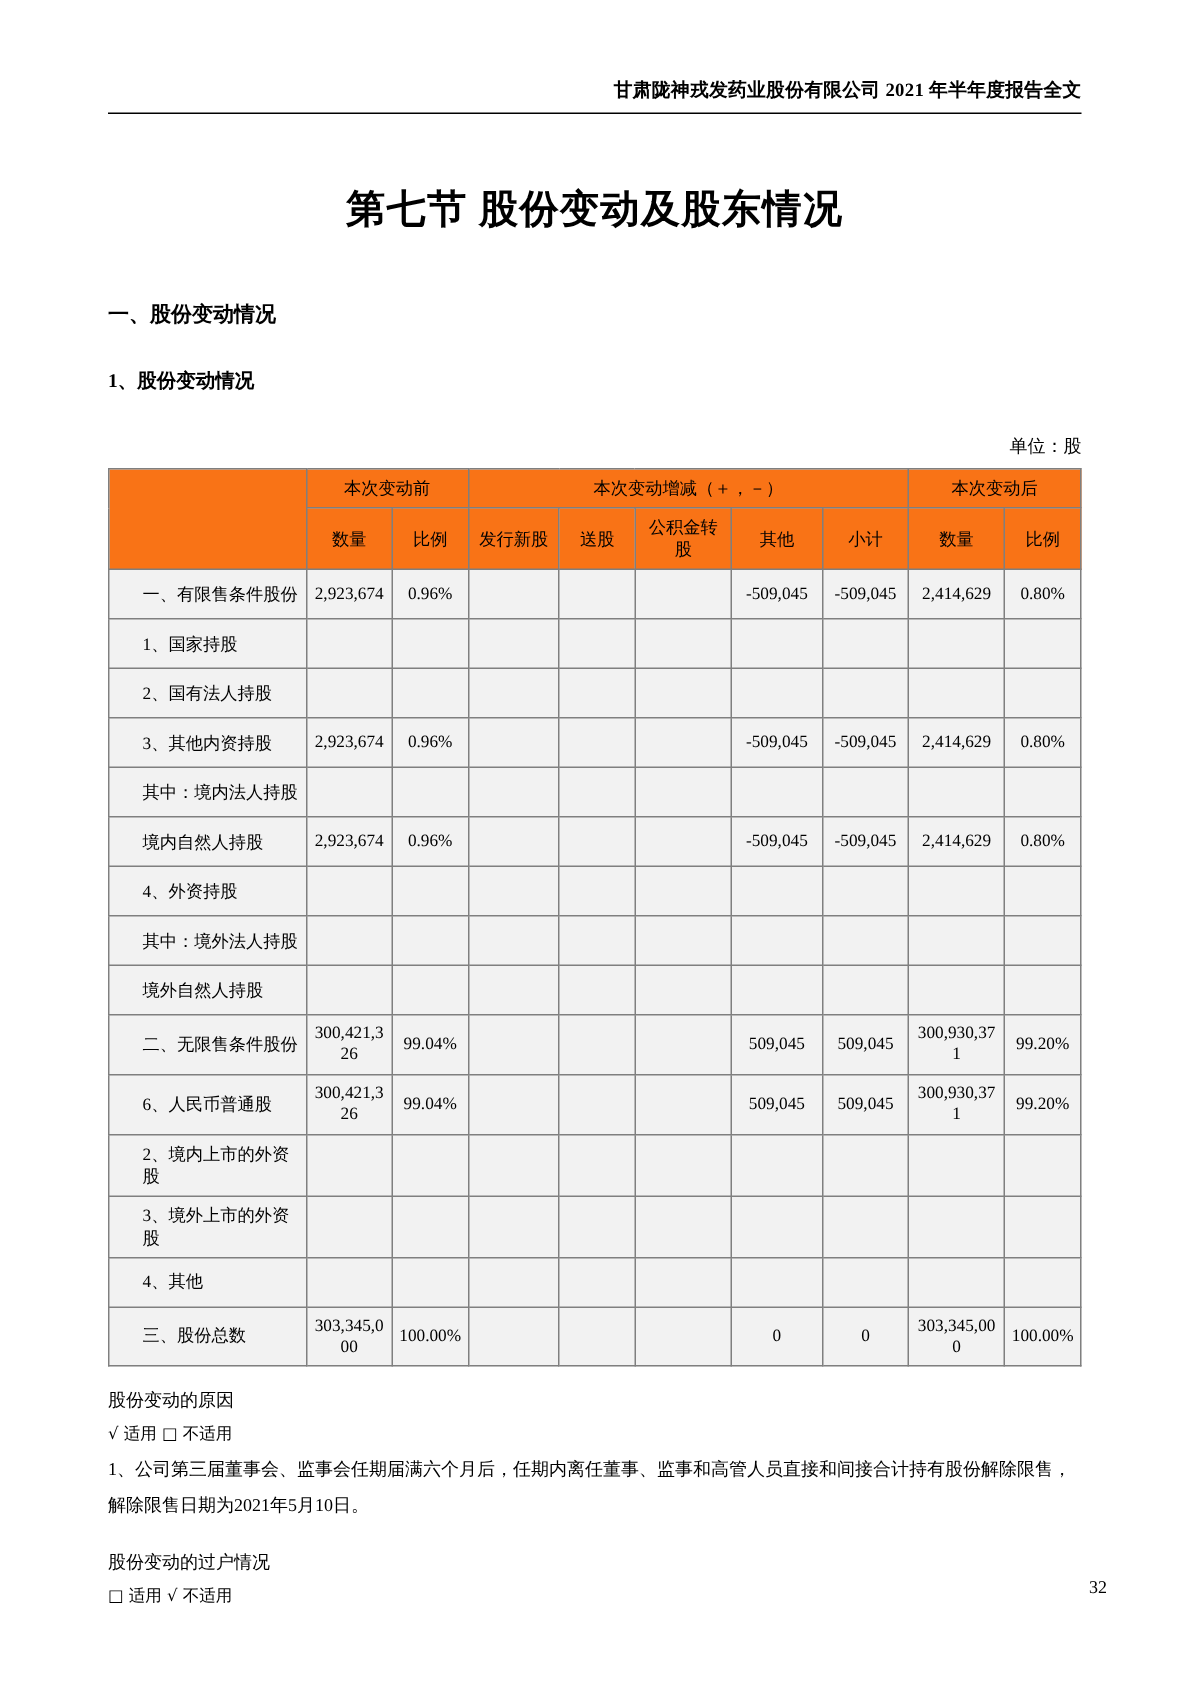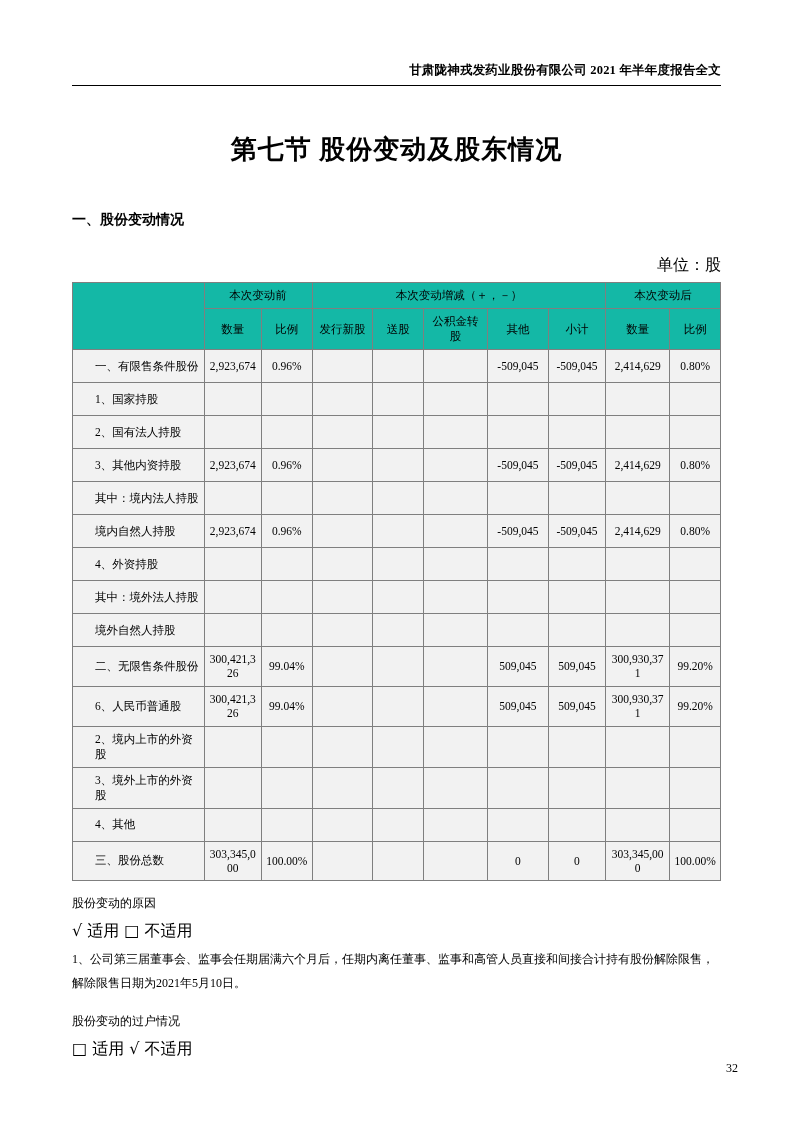--- a/index.html
+++ b/index.html
@@ -21,21 +21,20 @@
     box-sizing: border-box;
     padding: 0 72px;
   }
   .header {
     padding-top: 52px;
     text-align: right;
     font-size: 12.5px;
     font-family: "Liberation Serif", "DejaVu Serif", serif;
     font-weight: bold;
     letter-spacing: 0.2px;
-    margin-top: 10px;
   }
   .header-rule {
     margin-top: 6px;
     border-bottom: 1.2px solid #000;
   }
   h1.section-title {
     text-align: center;
     font-size: 26px;
     font-weight: bold;
     margin: 46px 0 0 0;
@@ -46,38 +45,38 @@
     font-weight: bold;
     margin: 44px 0 0 0;
   }
   h3.sub-sub-title {
     font-size: 13px;
     font-weight: bold;
     margin: 26px 0 0 0;
   }
   .unit-line {
     text-align: right;
-    font-size: 16px;
+    font-size: 12px;
     margin-top: 26px;
     margin-bottom: 6px;
   }
   table.share-table {
     border-collapse: collapse;
     width: 100%;
     table-layout: fixed;
     font-size: 11.5px;
   }
   table.share-table td, table.share-table th {
     border: 1px solid #7f7f7f;
     padding: 5px 4px;
     vertical-align: middle;
     font-weight: normal;
   }
   table.share-table thead td {
-    background: #14b8a6;
+    background: #f97316;
     text-align: center;
     font-size: 11.5px;
   }
   table.share-table tbody td {
     background: #f2f2f2;
     text-align: center;
     height: 22px;
   }
   table.share-table tbody td.label {
     text-align: left;
@@ -104,37 +103,38 @@
     height: 14px;
   }
   .page-number {
     position: absolute;
     right: 55px;
     bottom: 56px;
     font-size: 12px;
   }
   .chk {
     font-family: "DejaVu Sans", sans-serif;
-    font-size: 16px;
+    font-size: 11px;
   }
 </style>
 </head>
 <body>
 
 <div class="page">
 
   <div class="header">
     <span>甘肃陇神戎发药业股份有限公司 2021 年半年度报告全文</span>
   </div>
   <div class="header-rule"></div>
 
   <h1 class="section-title">第七节  股份变动及股东情况</h1>
 
   <h2 class="sub-title">一、股份变动情况</h2>
 
+  <h3 class="sub-sub-title">1、股份变动情况</h3>
 
   <div class="unit-line">单位：股</div>
 
   <table class="share-table">
     <colgroup>
       <col style="width: 19.5%">
       <col style="width: 8.5%">
       <col style="width: 7.5%">
       <col style="width: 9%">
       <col style="width: 7.5%">

